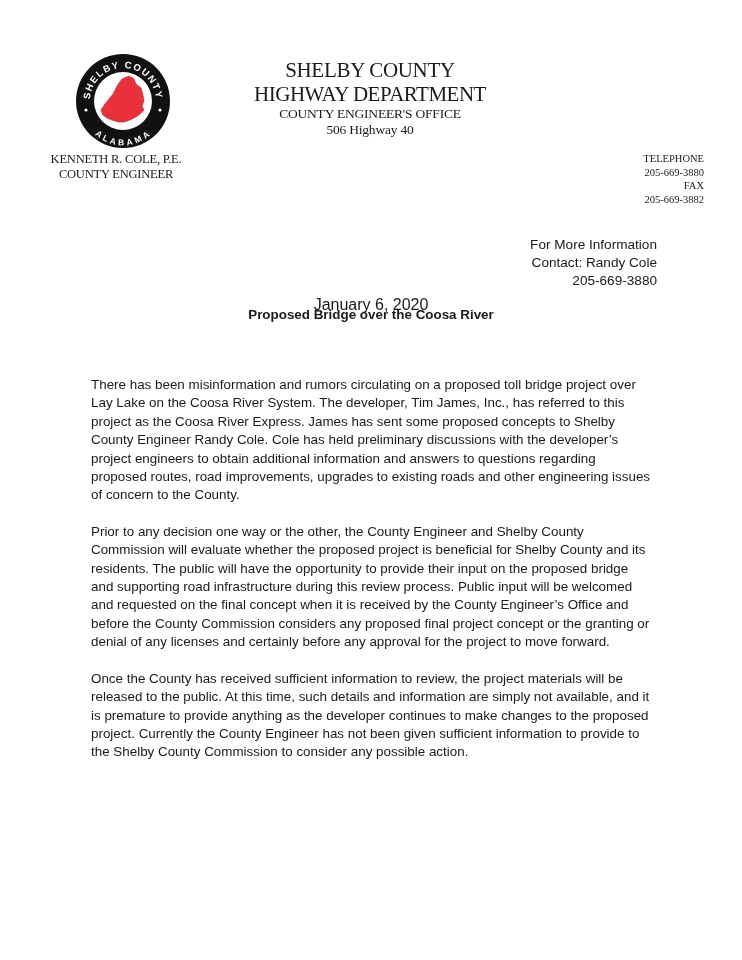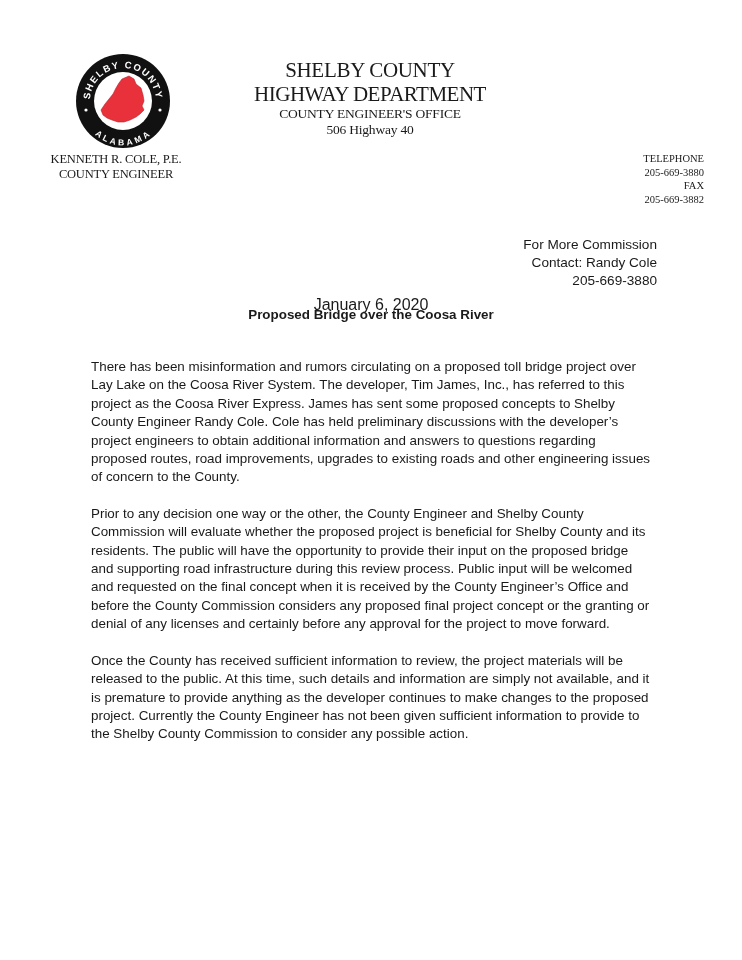--- a/index.html
+++ b/index.html
@@ -17,21 +17,21 @@
     .masthead .sub1 { }
 
     .phones { position: absolute; left: 614px; top: 152px; width: 90px; text-align: right; font-size: 10.5px; line-height: 13.5px; }
 
     .moreinfo { position: absolute; left: 430px; top: 236px; width: 227px; text-align: right; font-size: 13.6px; line-height: 18px; }
 
     .date { position: absolute; left: 0; width: 742px; top: 296px; text-align: center; font-weight: normal; font-size: 16px; }
     .title { position: absolute; left: 0; width: 742px; top: 307px; text-align: center; font-weight: bold; font-size: 13.4px; }
 
     .body { position: absolute; left: 91px; top: 358px; width: 560px; font-size: 13.4px; line-height: 18.4px; }
-    .body p { margin: 0 0 18px 0; }
+    .body p { margin: 18px 0 18px 0; }
   </style>
 </head>
 <body>
 
 <div class="logo">
   <svg width="98" height="98" viewBox="0 0 98 98">
     <defs>
       <path id="arcTop" d="M 16 49 A 33 33 0 0 1 82 49"></path>
       <path id="arcBot" d="M 14 52 A 35 35 0 0 0 84 52"></path>
     </defs>
@@ -62,21 +62,21 @@
 </div>
 
 <div class="phones serif">
   <div>TELEPHONE</div>
   <div>205-669-3880</div>
   <div>FAX</div>
   <div>205-669-3882</div>
 </div>
 
 <div class="moreinfo sans">
-  <div>For More Commission</div>
+  <div>For More Information</div>
   <div>Contact: Randy Cole</div>
   <div>205-669-3880</div>
 </div>
 
 <div class="date sans">January 6, 2020</div>
 <div class="title sans">Proposed Bridge over the Coosa River</div>
 
 <div class="body sans">
   <p>There has been misinformation and rumors circulating on a proposed toll bridge project over Lay Lake on the Coosa River System.  The developer, Tim James, Inc., has referred to this project as the Coosa River Express.  James has sent some proposed concepts to Shelby County Engineer Randy Cole.  Cole has held preliminary discussions with the developer’s project engineers to obtain additional information and answers to questions regarding proposed routes, road improvements, upgrades to existing roads and other engineering issues of concern to the County.</p>
   <p>Prior to any decision one way or the other, the County Engineer and Shelby County Commission will evaluate whether the proposed project is beneficial for Shelby County and its residents. The public will have the opportunity to provide their input on the proposed bridge and supporting road infrastructure during this review process.  Public input will be welcomed and requested on the final concept when it is received by the County Engineer’s Office and before the County Commission considers any proposed final project concept or the granting or denial of any licenses and certainly before any approval for the project to move forward.</p>

